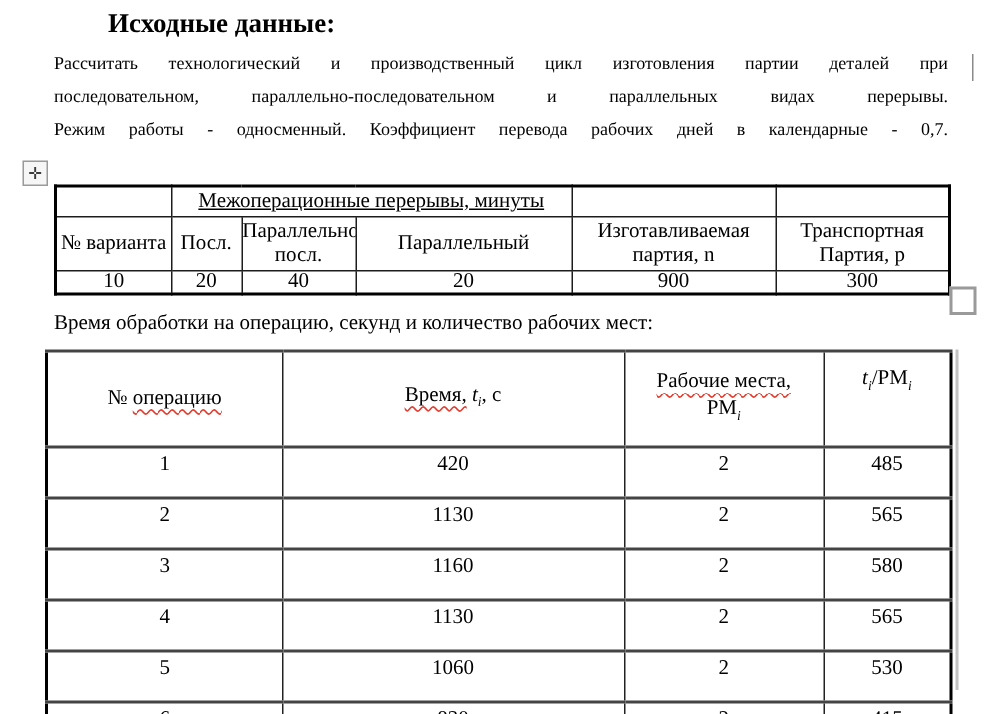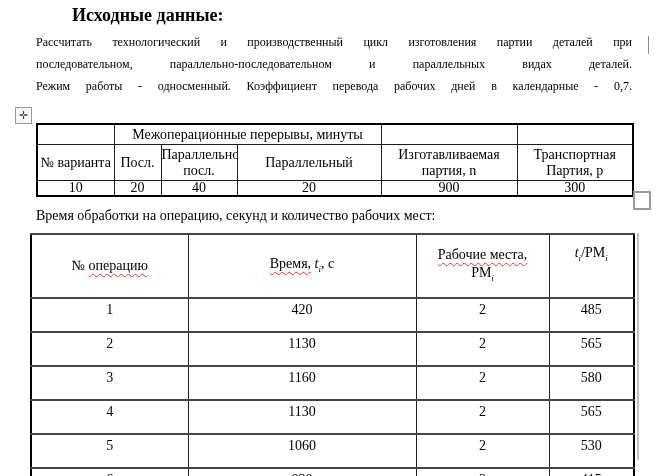--- a/index.html
+++ b/index.html
@@ -13,21 +13,21 @@
   .para .line { height:22px; line-height:22px; overflow:hidden; }
   .line.just { text-align:justify; text-align-last:justify; }
   .caption { position:absolute; left:36px; top:208px; font-size:14px; }
 
   table { border-collapse:collapse; table-layout:fixed; }
   td { text-align:center; padding:0; font-size:14px; overflow:hidden; }
 
   
   .t1 { position:absolute; left:36px; top:123px; width:596px; border:2px solid #000; }
   .t1 td { border:1px solid #1c1c1c; }
-  .t1 .r1 td { height:19px; line-height:17px; }
+  .t1 .r1 td { height:19px; line-height:17px;text-decoration:underline; }
   .t1 .r2 td { height:35px; line-height:16px; vertical-align:middle; }
   .t1 .r3 td { height:14px; line-height:13px; vertical-align:top;text-align:center; }
 
   
   .t2 { position:absolute; left:30px; top:233px; width:603px; border:2px solid #000; }
   .t2 td { border-left:1px solid #222; border-right:1px solid #222;
            border-top:2px solid #444; border-bottom:2px solid #444; }
   .t2 .hdr td { height:53px; vertical-align:middle; line-height:18px; }
   .t2 .hdr td.top { vertical-align:top; padding-top:9px; }
   .t2 .row td { height:29px; vertical-align:top; padding-top:3px; line-height:16px; }
@@ -51,21 +51,21 @@
 </style>
 </head>
 <body>
 
 <div class="page">
 
   <div class="title">Исходные данные:</div>
 
   <div class="para">
     <div class="line just">Рассчитать технологический и производственный цикл изготовления партии деталей при</div>
-    <div class="line just">последовательном, параллельно-последовательном и параллельных видах деталей.</div>
+    <div class="line just">последовательном, параллельно-последовательном и параллельных видах перерывы.</div>
     <div class="line just">Режим работы - односменный. Коэффициент перевода рабочих дней в календарные - 0,7.</div>
   </div>
 
   <div class="move-handle">
     <span>✛</span>
   </div>
 
   <table class="t1">
     <colgroup>
         <col style="width:77px">

